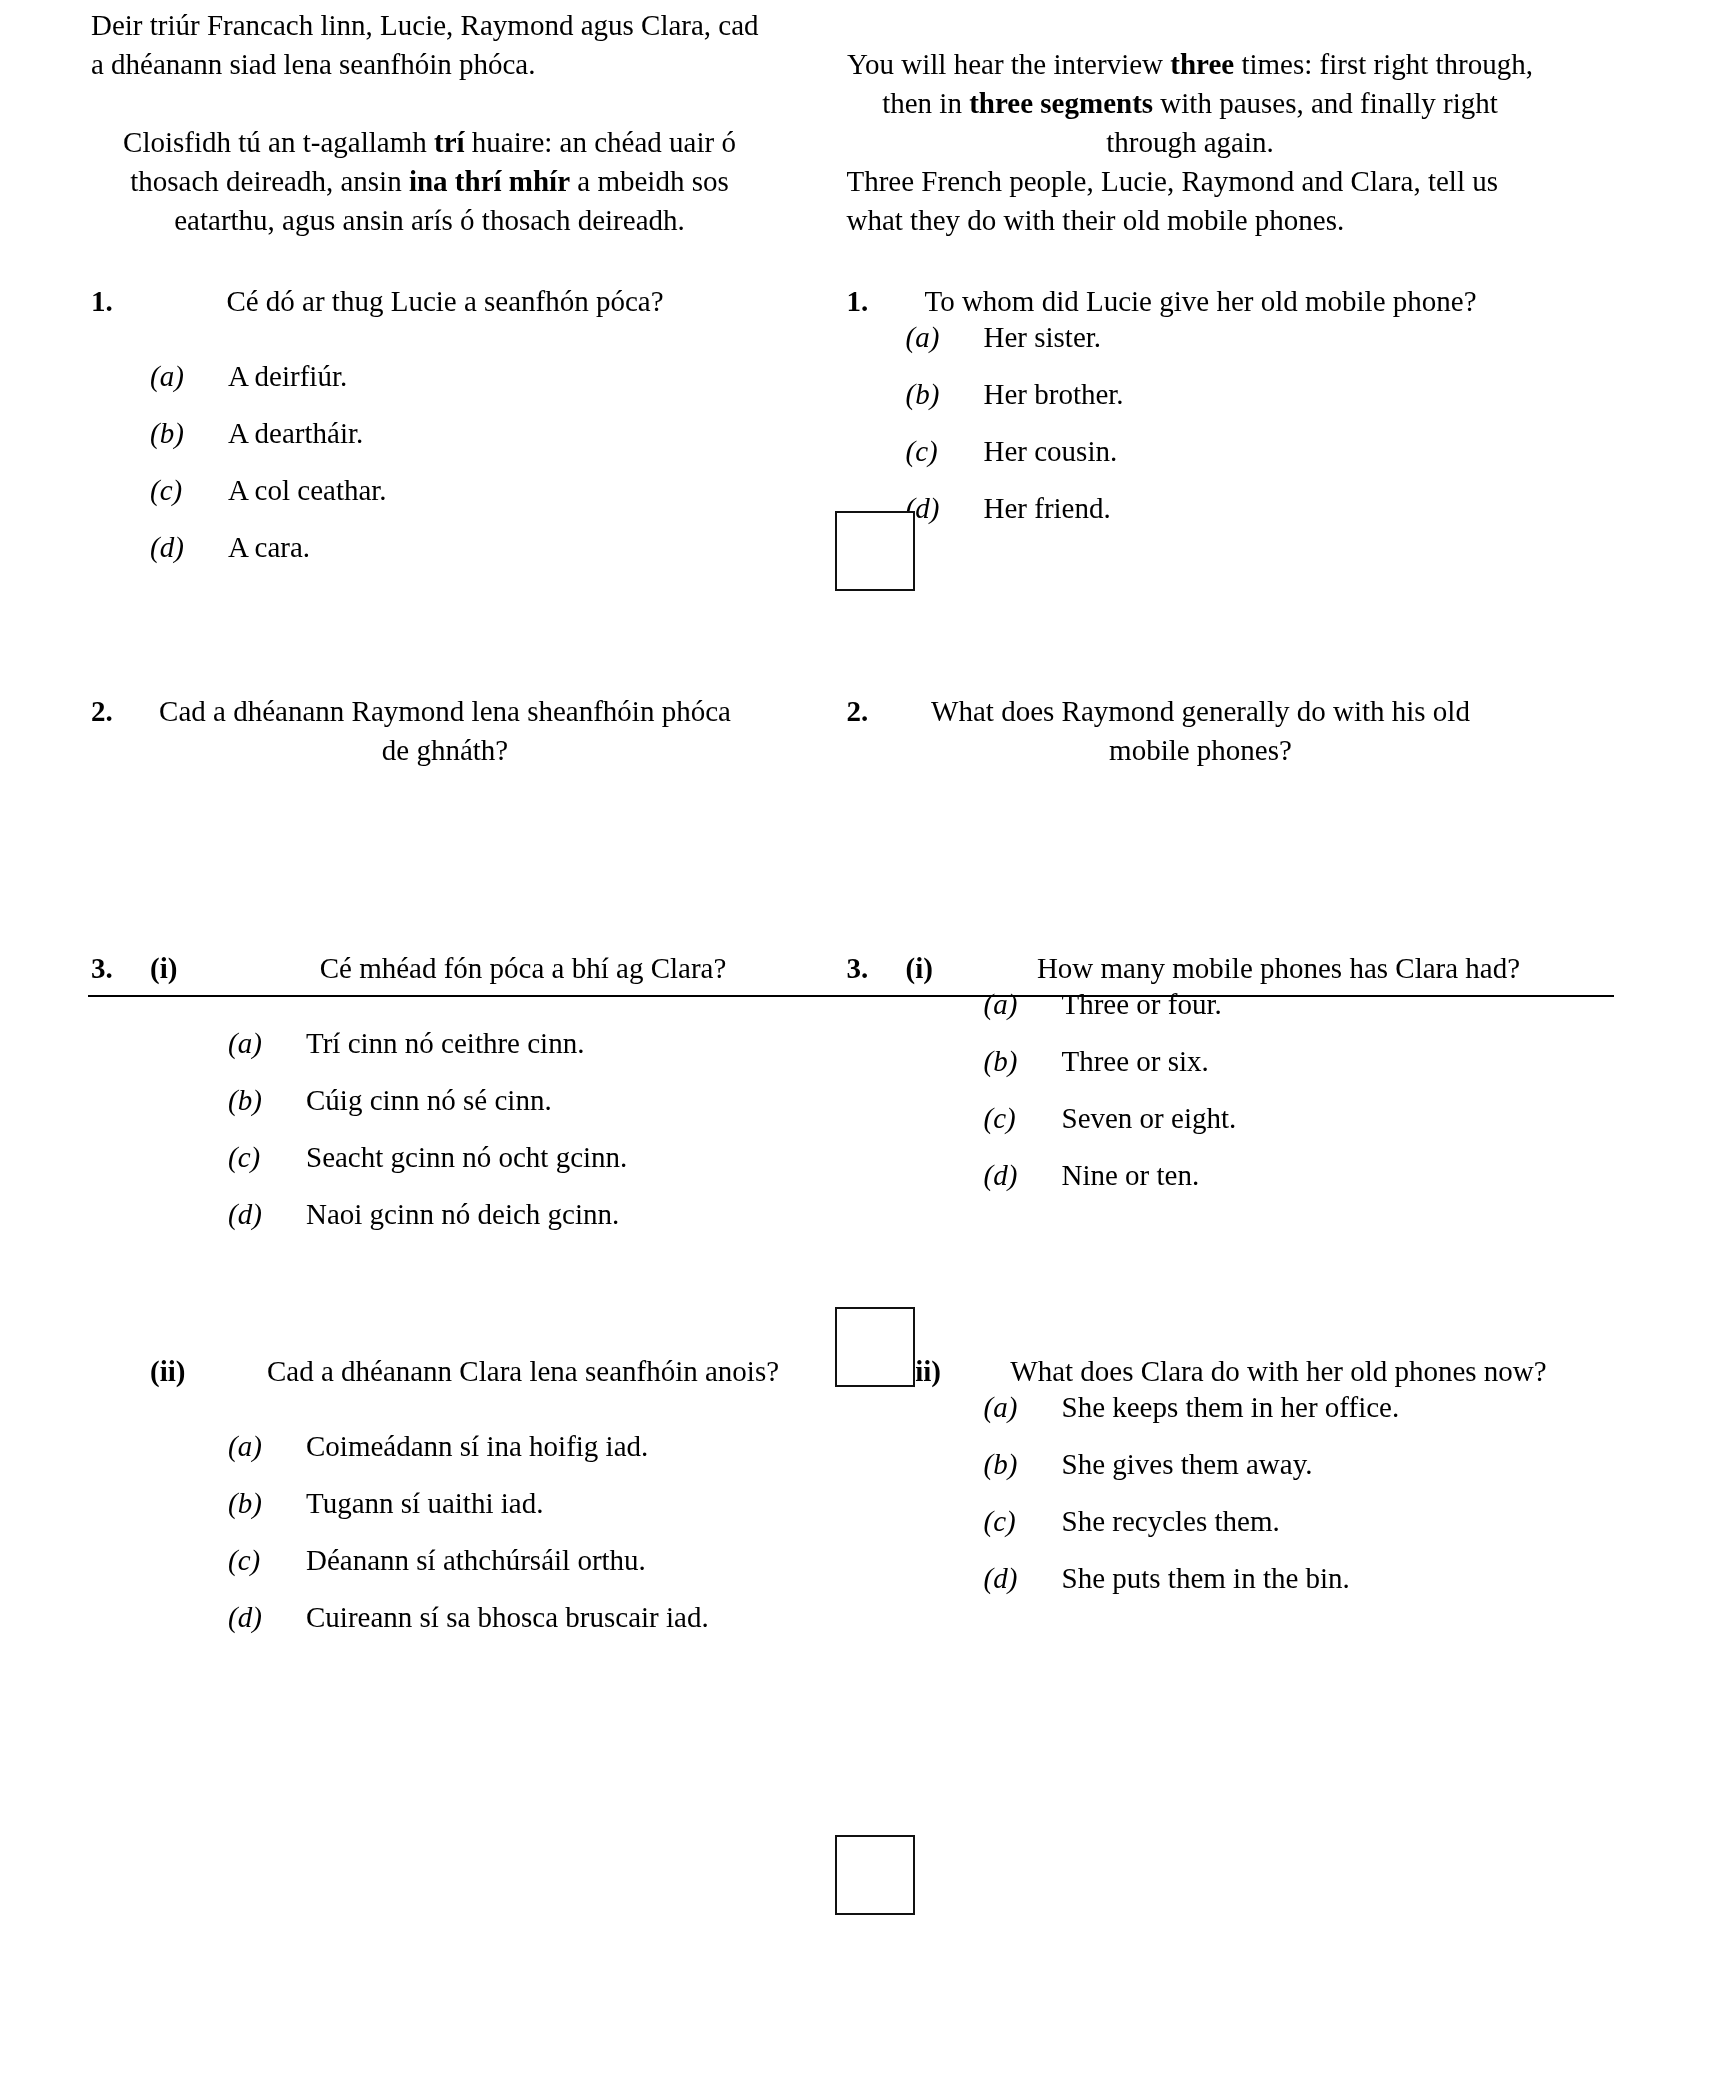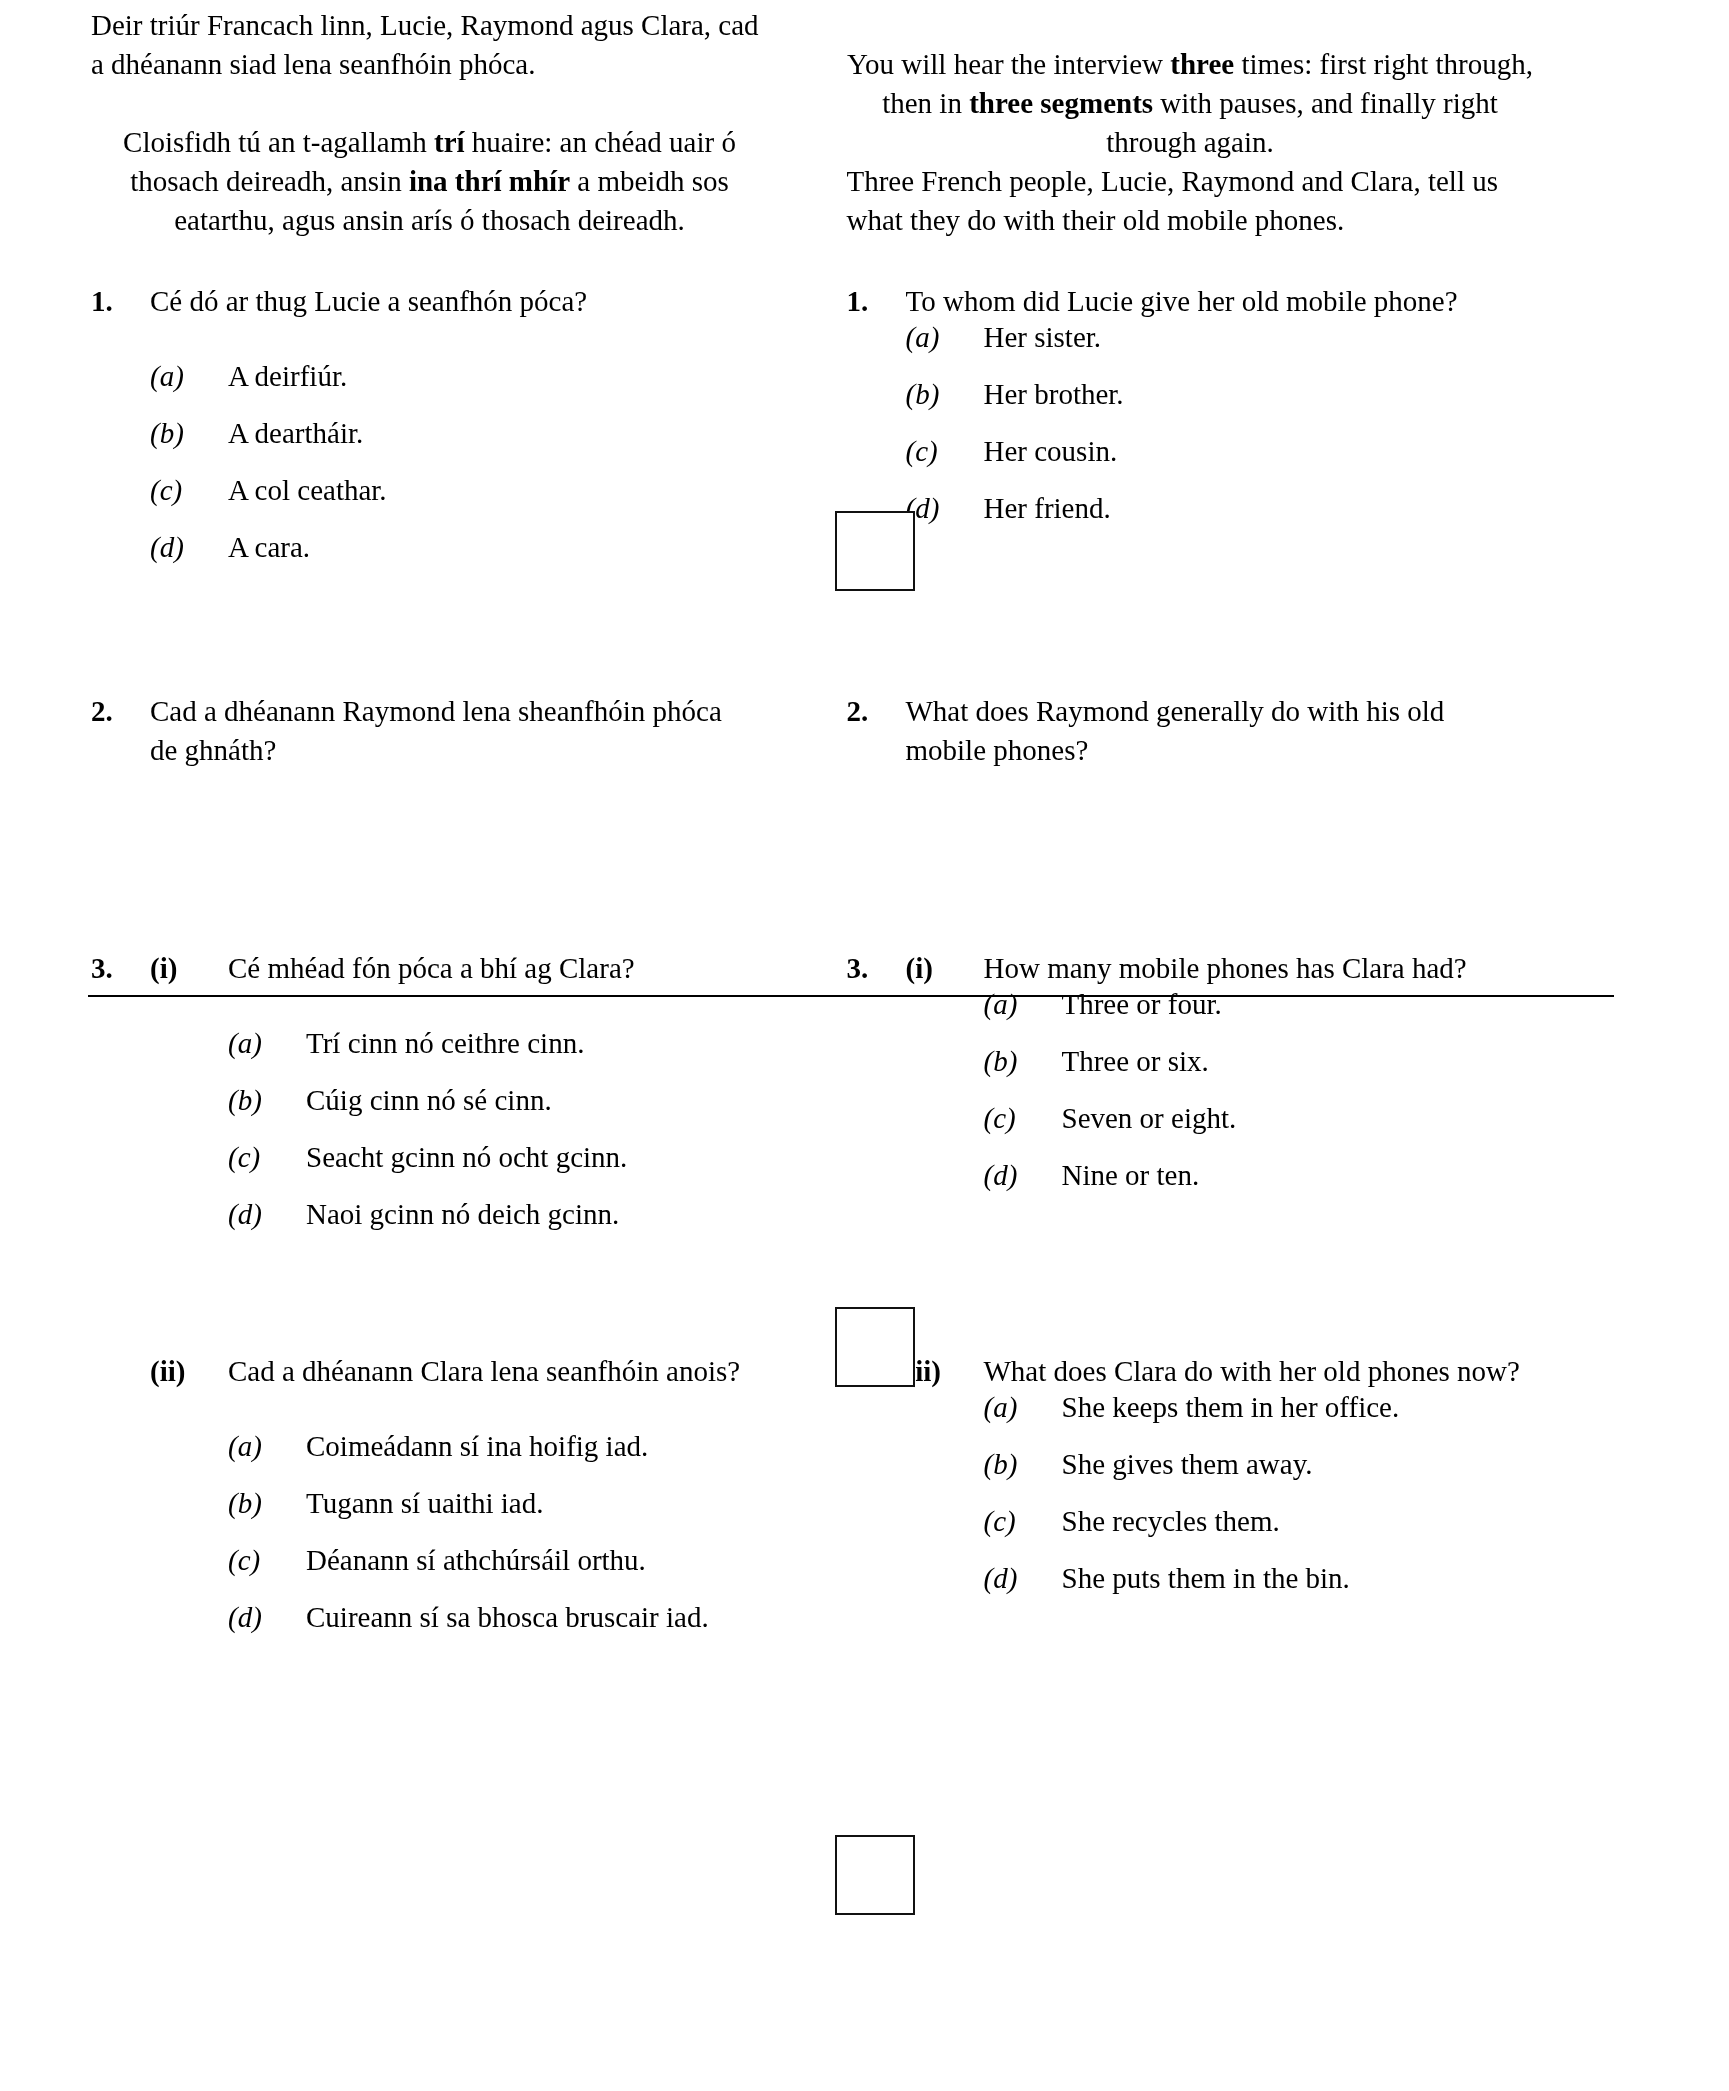--- a/index.html
+++ b/index.html
@@ -58,20 +58,21 @@
     width: 59px;
     flex: 0 0 59px;
   }
   .qrom {
     font-weight: bold;
     width: 78px;
     flex: 0 0 78px;
   }
   .qtext {
     flex: 1 1 auto;
+    text-align: center;
   }
   .col-ga .qtext { max-width: 590px; }
   .col-en .qtext { max-width: 590px; }
 
   
   .opts { margin-top: 36px; }
   .opt {
     display: flex;
     align-items: flex-start;
     font-size: 29px;

